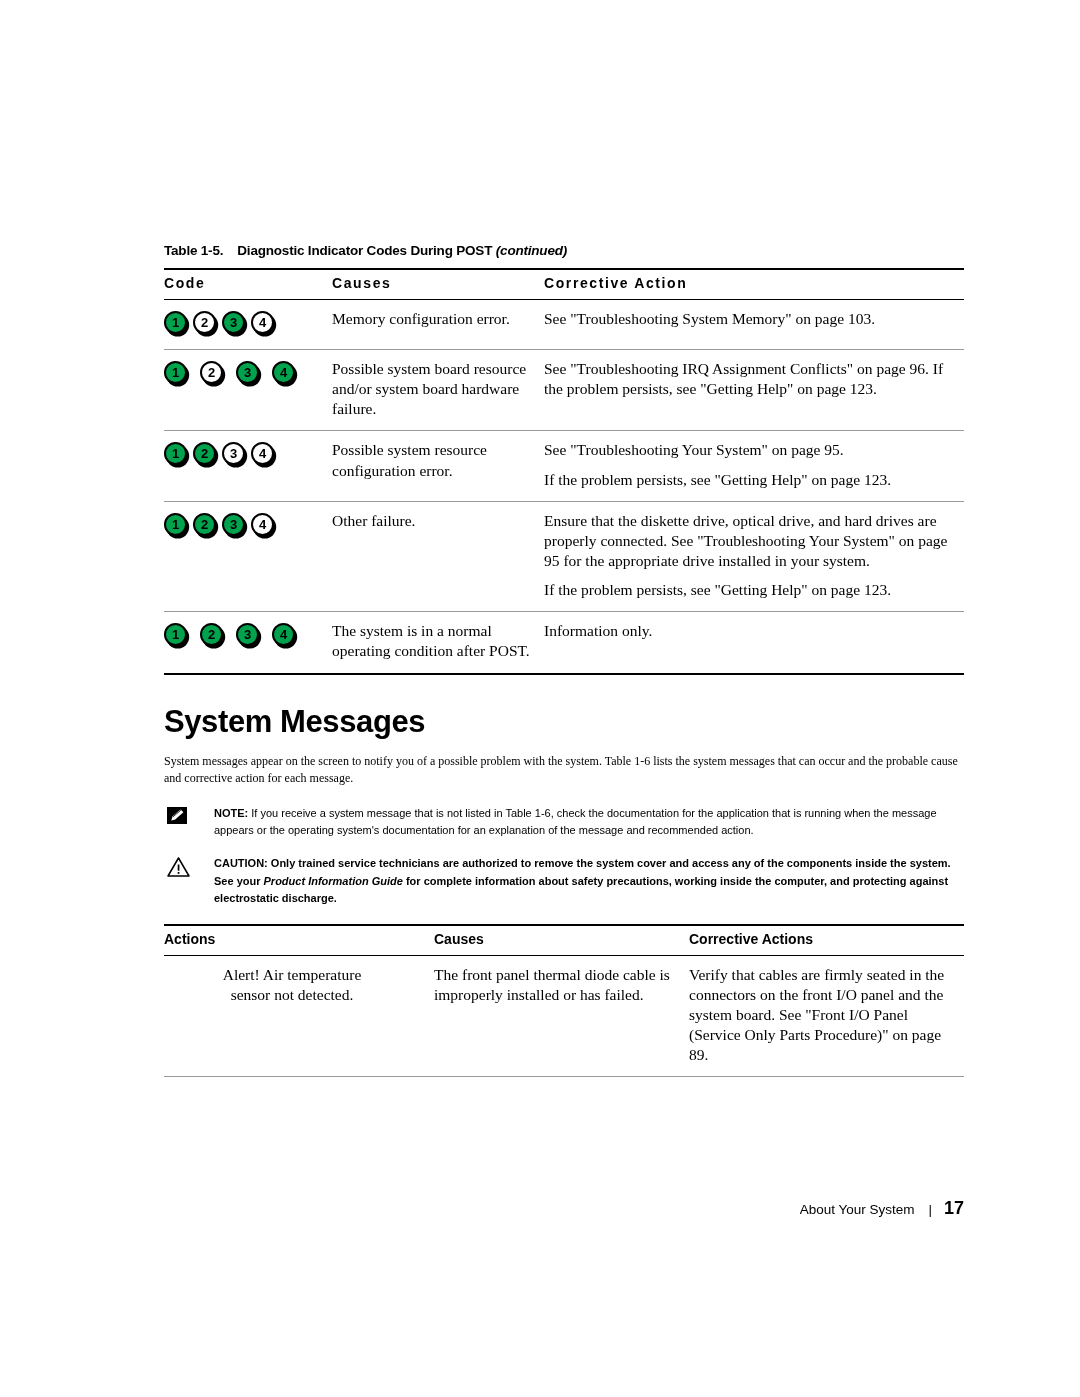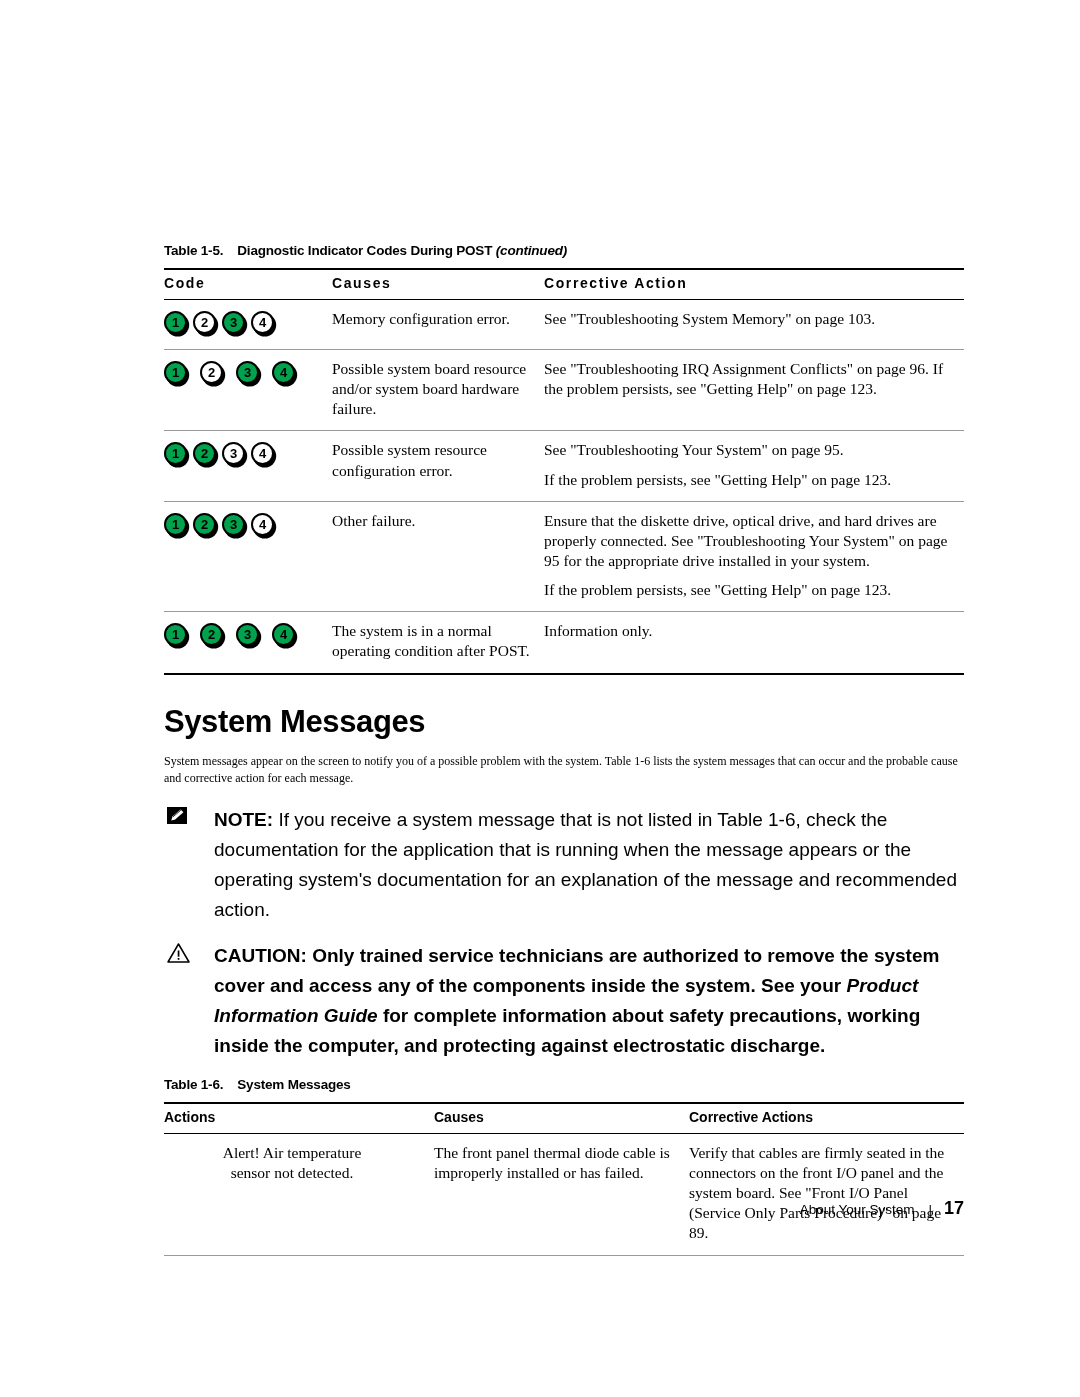--- a/index.html
+++ b/index.html
@@ -145,21 +145,21 @@
     line-height: 1.42;
     margin: 0 0 18px 0;
   }
 
   
   .admon {
     position: relative;
     padding-left: 50px;
     margin-bottom: 16px;
     font-family: "Liberation Sans", sans-serif;
-    font-size: 19px;
+    font-size: 11px;
     line-height: 1.58;
   }
   .admon .lead { font-weight: bold; }
   .admon.note { font-weight: normal; }
   .admon.caution { font-weight: bold; }
   .admon .ital {
     font-style: italic;
     font-weight: bold;
   }
   .admon-icon {
@@ -348,23 +348,20 @@
       <span class="admon-icon">
         <svg width="26" height="23" viewBox="0 0 26 23" xmlns="http://www.w3.org/2000/svg">
           <path d="M12.5 2 L23 20 L2 20 Z" fill="none" stroke="#000000" stroke-width="1.5" stroke-linejoin="round"></path>
           <rect x="11.7" y="8.5" width="1.7" height="6.2" fill="#000000"></rect>
           <rect x="11.7" y="16" width="1.7" height="1.8" fill="#000000"></rect>
         </svg>
       </span>
       <span class="lead">CAUTION:</span><span> Only trained service technicians are authorized to remove the system cover and access any of the components inside the system. See your </span><span class="ital">Product Information Guide</span><span> for complete information about safety precautions, working inside the computer, and protecting against electrostatic discharge.</span>
     </div>
 
-    <div class="table-caption">
-      <span class="cap-num">Table 1-6.</span><span>System Messages</span>
-    </div>
 
     <table class="doc-table t16">
       <colgroup>
         <col class="col-msg">
           <col class="col-cause">
           <col class="col-action">
       </colgroup>
       <thead>
         <tr>
           <th>Actions</th>

